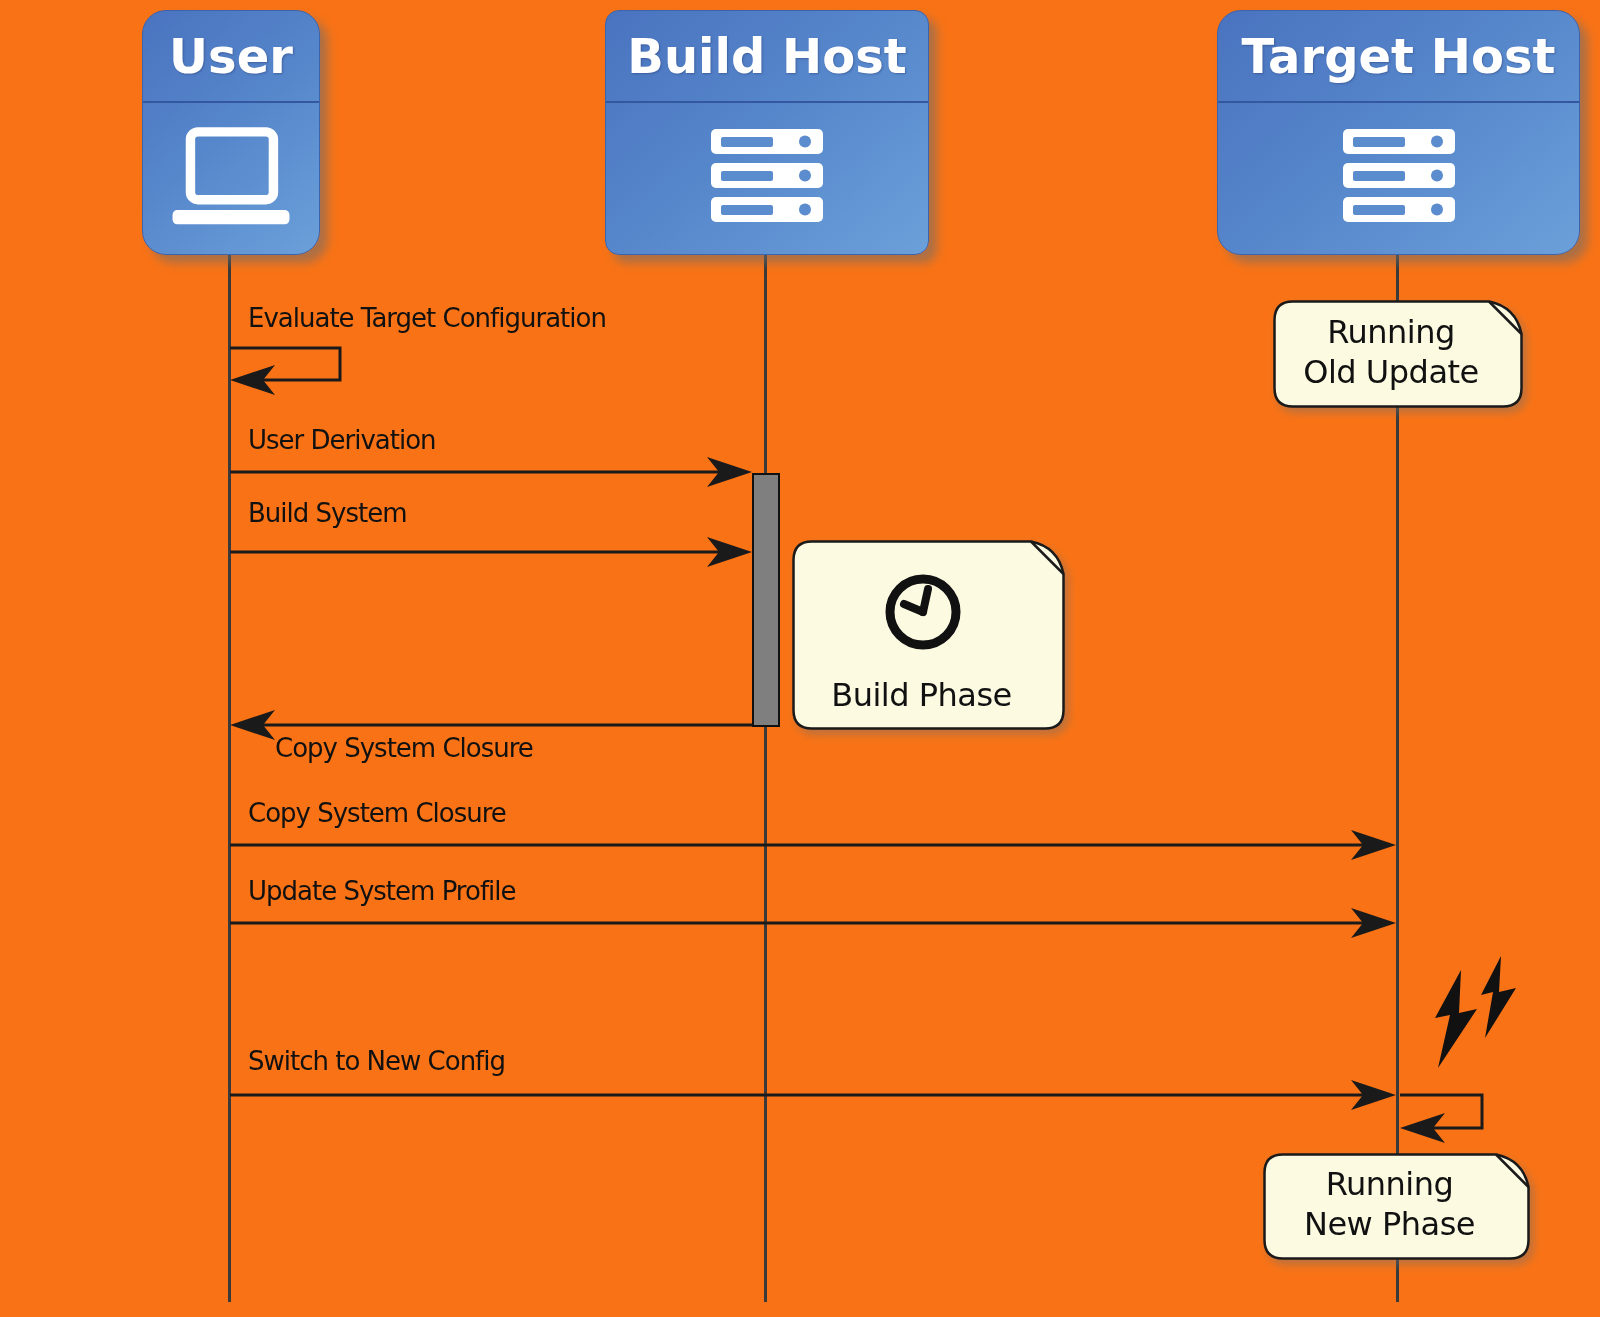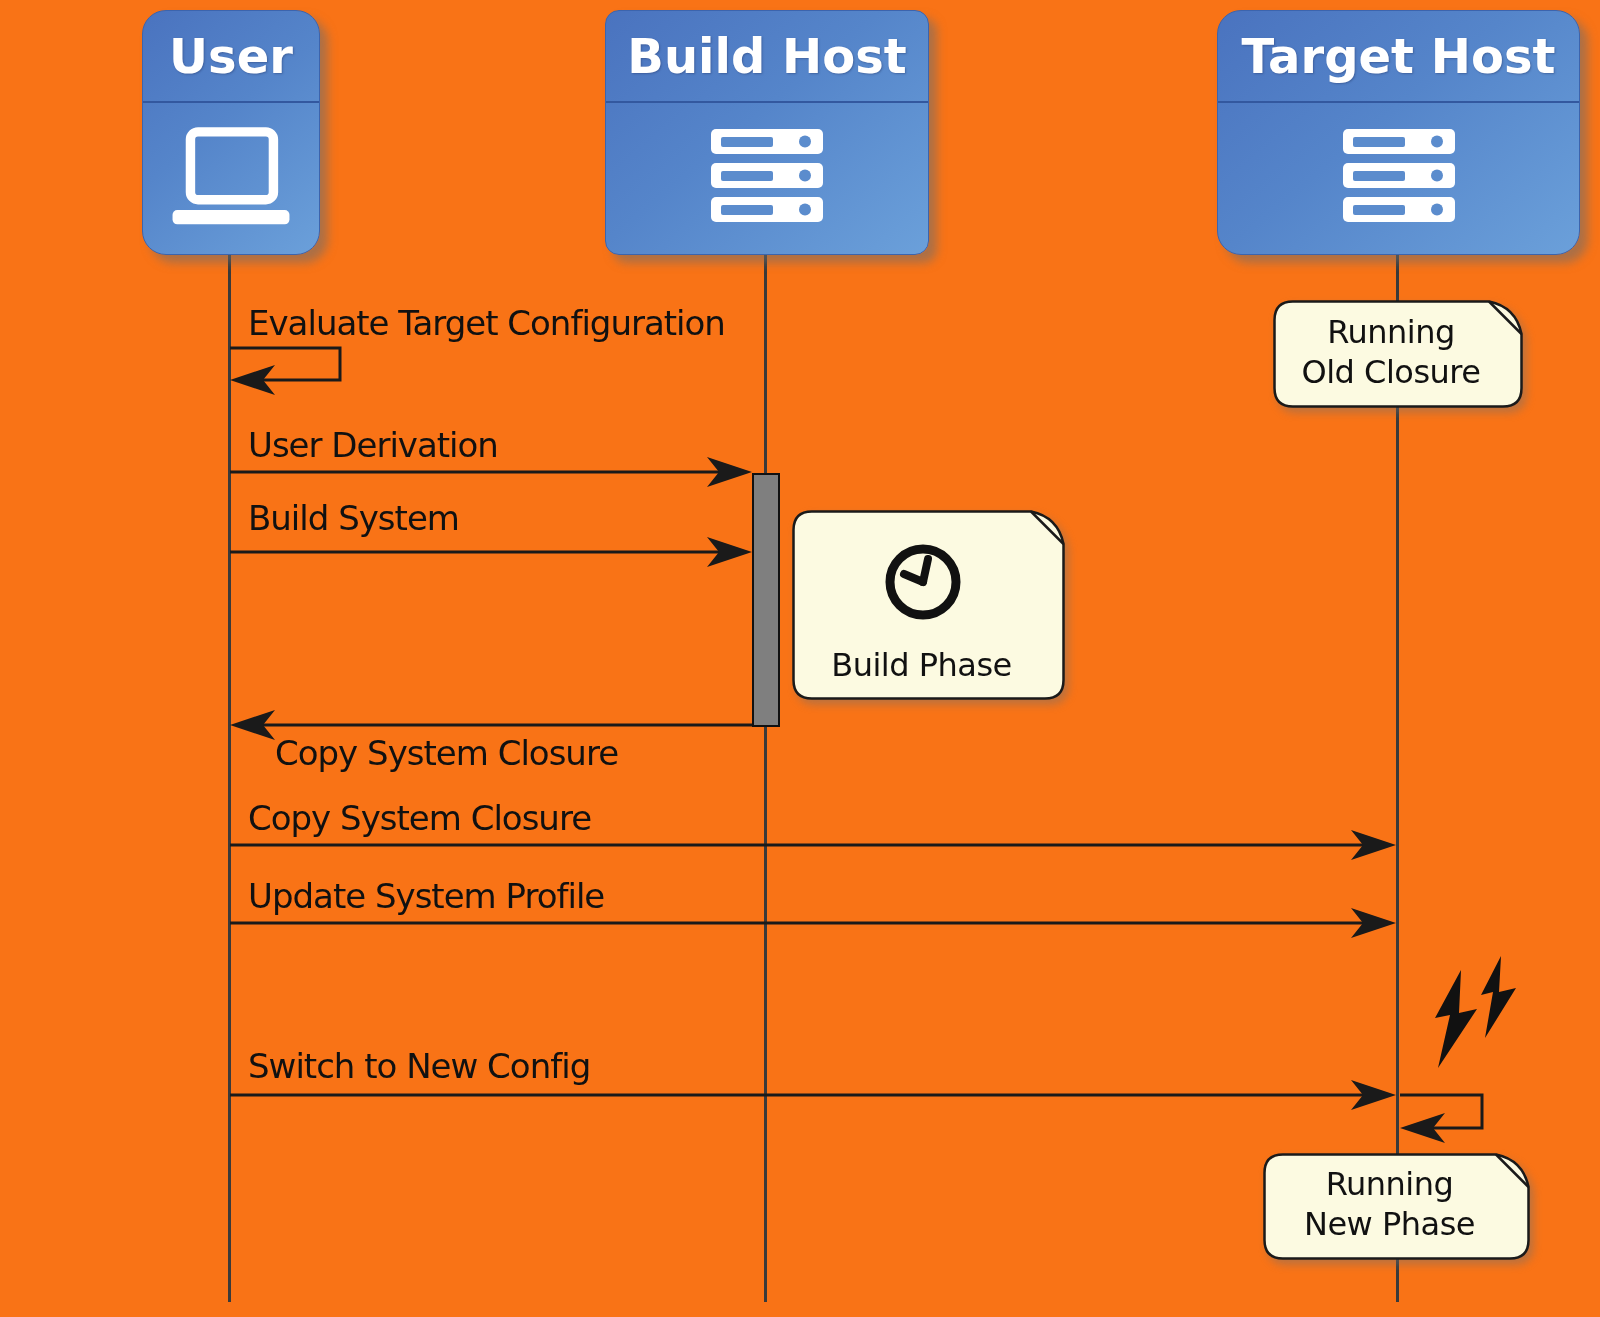--- a/index.html
+++ b/index.html
@@ -28,21 +28,21 @@
     display:flex;align-items:center;justify-content:center;
   }
   
   .lifeline{position:absolute;top:253px;width:3px;height:1049px;background:#3a3a3a;}
   
   .activation{
     position:absolute;background:#7f7f7f;border:2px solid #111111;box-sizing:border-box;
   }
   
   .msg-label{
-    position:absolute;color:#111111;font-size:34px;letter-spacing:-1px;white-space:nowrap;
+    position:absolute;color:#111111;font-size:26px;letter-spacing:-1px;white-space:nowrap;
   }
   
   .note{position:absolute;filter:drop-shadow(4px 5px 4px rgba(110,110,110,.45));}
   .note svg.note-shape{position:absolute;left:0;top:0;}
   .note .note-text{
     position:absolute;left:0;right:14px;color:#111111;font-size:32px;line-height:40px;
     text-align:center;letter-spacing:-0.5px;
   }
   
   #arrows{position:absolute;left:0;top:0;pointer-events:none;}
@@ -161,25 +161,25 @@
   <div class="msg-label" style="left:248px;top:876px;">Update System Profile</div>
   <div class="msg-label" style="left:248px;top:1046px;">Switch to New Config</div>
 
   <div class="note" style="left:1273px;top:300px;width:250px;height:108px;">
     <svg class="note-shape" width="250" height="108" viewBox="0 0 250 108">
       <path d="M20,1.5 L216,1.5 Q243,7 248.5,34 L248.5,88 Q248.5,106.5 230,106.5 L20,106.5 Q1.5,106.5 1.5,88 L1.5,20 Q1.5,1.5 20,1.5 Z" fill="#fcfae1" stroke="#1a1a1a" stroke-width="2.5"></path>
       <path d="M216,1.5 L248.5,34" fill="none" stroke="#1a1a1a" stroke-width="2.5"></path>
     </svg>
     <div class="note-text" style="top:12px;">
       <div>Running</div>
-      <div>Old Closure</div>
-    </div>
-  </div>
-
-  <div class="note" style="left:792px;top:510px;width:273px;height:244px;">
+      <div>Old Update</div>
+    </div>
+  </div>
+
+  <div class="note" style="left:792px;top:540px;width:273px;height:244px;">
     <svg class="note-shape" width="273" height="190" viewBox="0 0 273 190">
       <path d="M20,1.5 L239,1.5 Q266,7 271.5,34 L271.5,170 Q271.5,188.5 253,188.5 L20,188.5 Q1.5,188.5 1.5,170 L1.5,20 Q1.5,1.5 20,1.5 Z" fill="#fcfae1" stroke="#1a1a1a" stroke-width="2.5"></path>
       <path d="M239,1.5 L271.5,34" fill="none" stroke="#1a1a1a" stroke-width="2.5"></path>
       <g>
         <circle cx="131" cy="72" r="33" fill="none" stroke="#111111" stroke-width="9"></circle>
         <line x1="131" y1="72" x2="136" y2="49" stroke="#111111" stroke-width="8" stroke-linecap="round"></line>
         <line x1="131" y1="72" x2="112" y2="64" stroke="#111111" stroke-width="8" stroke-linecap="round"></line>
       </g>
     </svg>
     <div class="note-text" style="top:135px;">

